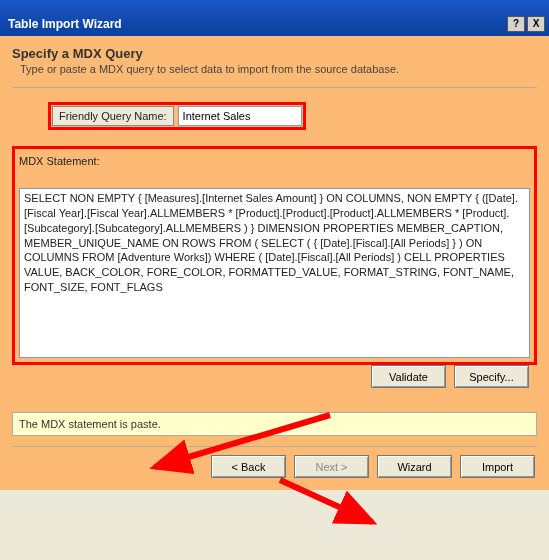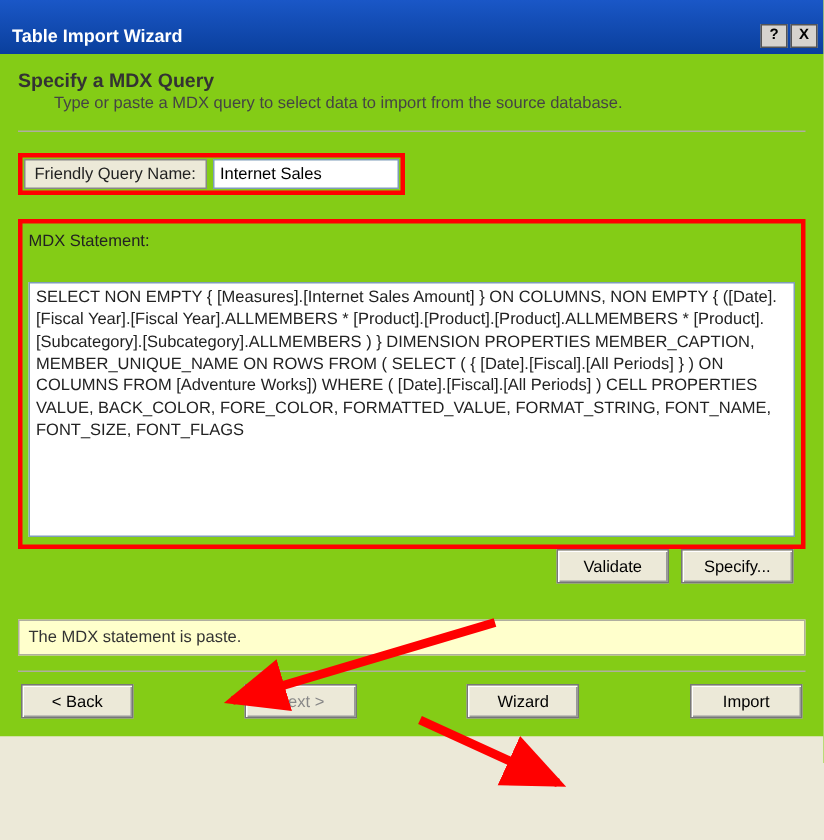--- a/index.html
+++ b/index.html
@@ -28,42 +28,43 @@
     background: #d6d3ce;
     border: 1px solid #555;
     color: black;
     font-family: Arial;
     font-size: 10px;
     line-height: 14px;
     text-align: center;
     cursor: pointer;
   }
   .body {
-    background: #84cc16;
+    background: #fdba74;
     padding: 10px 12px 12px 12px;
   }
   .section-title {
     font-weight: bold;
     font-size: 13px;
     color: #333;
     margin-bottom: 2px;
   }
   .section-desc {
     color: #444;
-    margin: 0 0 12px 24px;
+    margin: 0 0 12px 8px;
   }
   .hr {
     border: none;
     border-top: 1px solid #b0aea0;
     margin: 8px 0 14px 0;
   }
   .row {
     display: flex;
     align-items: center;
     margin-bottom: 12px;
+    margin-left: 36px;
   }
   .lbl-box {
     border: 1px solid #888;
     background: #ece9d8;
     padding: 3px 6px;
     color: #222;
   }
   input.txt, textarea.txt {
     font-family: Tahoma, Arial, sans-serif;
     font-size: 11px;
@@ -122,21 +123,21 @@
   .status-wrap {
     margin-top: 24px;
     margin-bottom: 10px;
   }
   .bottom-sep {
     border-top: 1px solid #b0aea0;
     margin: 4px 0 8px 0;
   }
   .nav-row {
     display: flex;
-    justify-content: space-between;
+    justify-content: flex-end;
     gap: 8px;
     padding: 0 2px;
   }
   
   .overlay {
     position: absolute; top: 0; left: 0;
     width: 549px; height: 560px;
     pointer-events: none;
   }
 </style>

